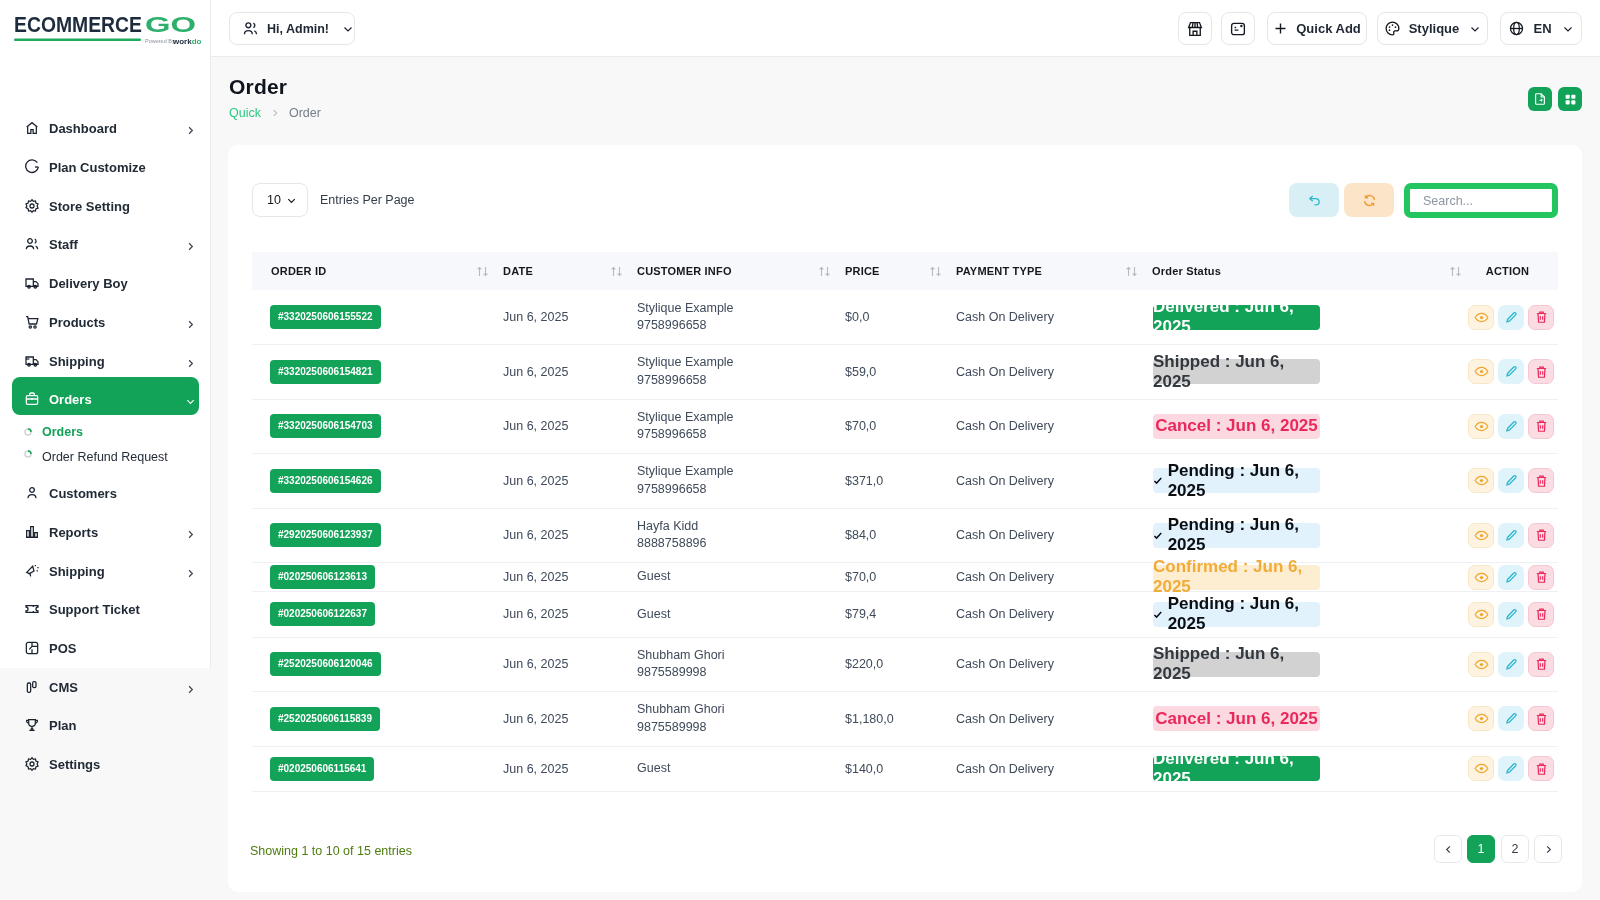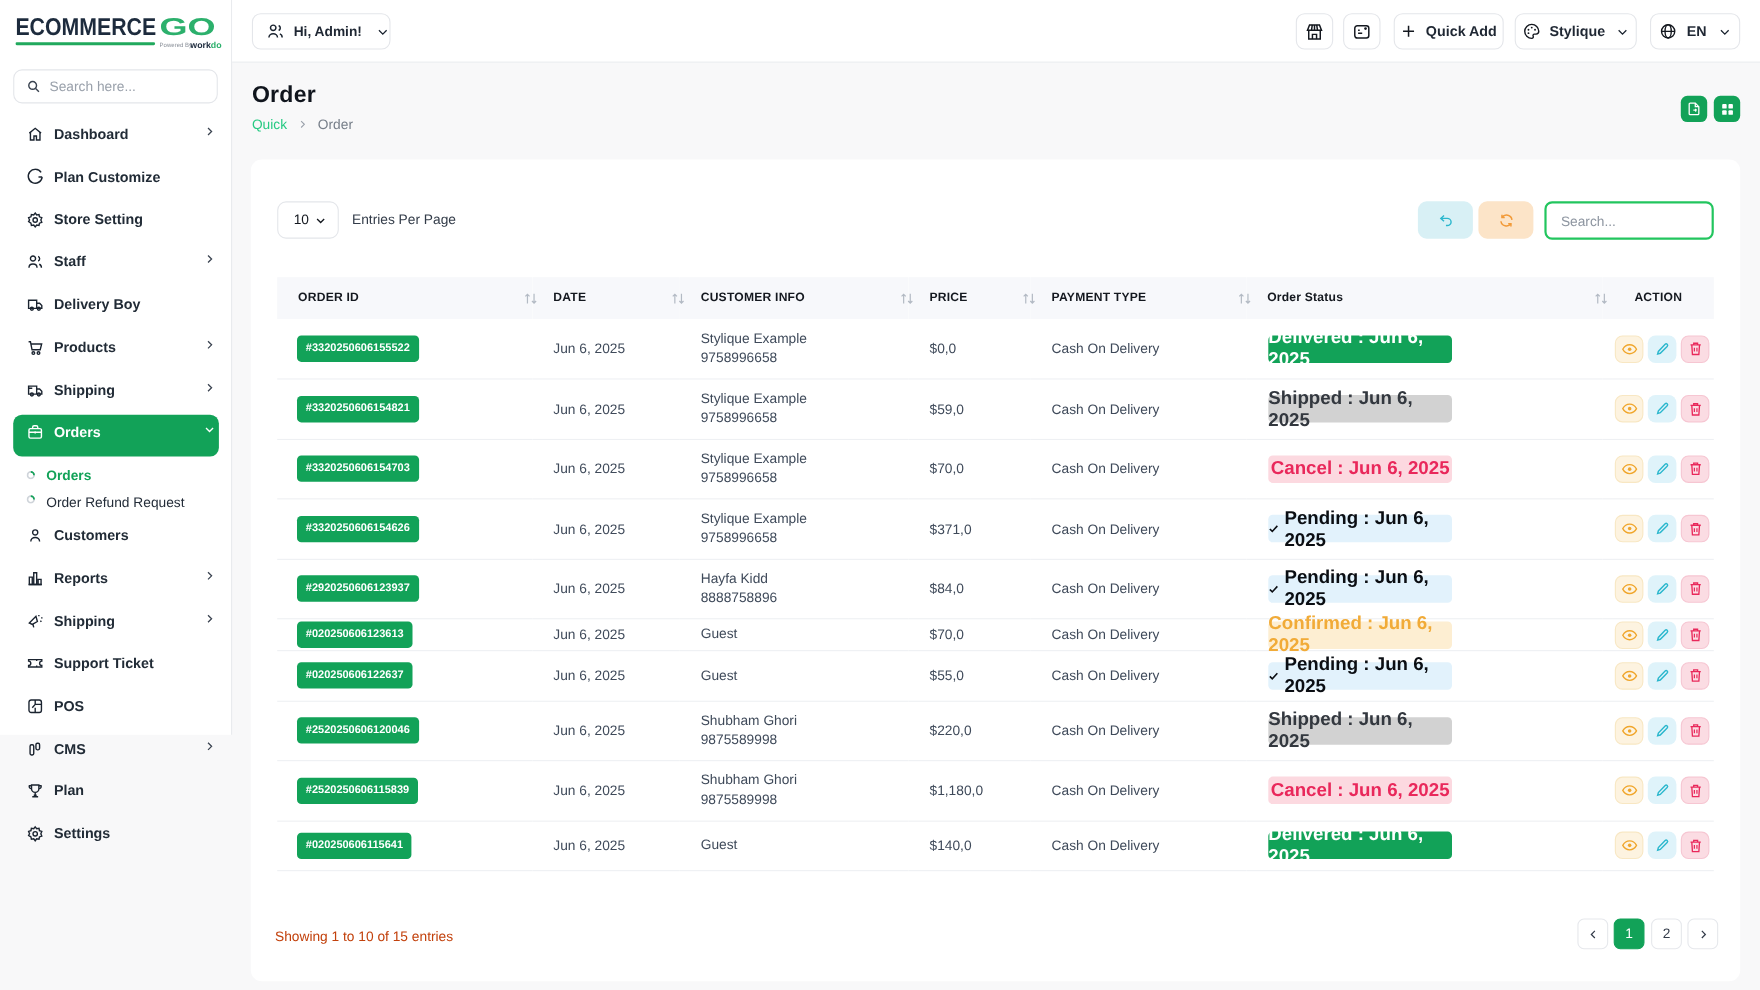--- a/index.html
+++ b/index.html
@@ -2,21 +2,21 @@
 <html><head>
 <meta charset="utf-8">
 <style>
 *{margin:0;padding:0;box-sizing:border-box}
 html,body{width:1600px;height:900px;overflow:hidden}
 body{font-family:"Liberation Sans",sans-serif;background:#f8f8f9;position:relative}
 .abs{position:absolute}
 svg{display:block}
 
 #sidebar{position:absolute;left:0;top:0;width:211px;height:668px;background:#fff;border-right:1px solid #e9ebee}
-.nav{position:absolute;left:24px;width:172px;height:22px;display:flex;align-items:flex-start;gap:9px;color:#212b36;font-size:13px;font-weight:700}
+.nav{position:absolute;left:24px;width:172px;height:22px;display:flex;align-items:flex-end;gap:9px;color:#212b36;font-size:13px;font-weight:700}
 .nav .lbl{flex:1}
 .chev{color:#3a4350}
 
 #topbar{position:absolute;left:211px;top:0;width:1389px;height:57px;background:#fff;border-bottom:1px solid #e9ebee}
 .tbtn{position:absolute;top:12px;height:33px;background:#fff;border:1px solid #e4e6ea;border-radius:8px;display:flex;align-items:center;justify-content:center;gap:8px;font-size:13px;font-weight:700;color:#1f2733}
 
 #card{position:absolute;left:228px;top:145px;width:1354px;height:747px;background:#fff;border-radius:10px}
 .badge{height:24px;line-height:24px;border-radius:4px;font-size:10px;font-weight:700;color:#fff;background:#12a258;padding:0 8px;display:inline-block}
 .st{width:167px;height:25px;border-radius:4px;font-size:17px;font-weight:700;display:flex;align-items:center;justify-content:center;gap:5px}
 .act{width:26px;height:25px;border-radius:7px;display:flex;align-items:center;justify-content:center}
@@ -30,27 +30,20 @@
 </head>
 <body>
 <div id="sidebar">
   <svg class="abs" style="left:14px;top:14px" width="200" height="32" viewBox="0 0 200 32">
     <text x="0" y="18" font-family="Liberation Sans" font-size="22" font-weight="bold" fill="#1d2b3d" textLength="128" lengthAdjust="spacingAndGlyphs">ECOMMERCE</text>
     <text x="131" y="18" font-family="Liberation Sans" font-size="22" font-weight="bold" fill="#2cb06c" textLength="51" lengthAdjust="spacingAndGlyphs">GO</text>
     <rect x="0" y="24.5" width="127" height="2.6" rx="1.3" fill="#21a95d"></rect>
     <text x="131" y="29" font-family="Liberation Sans" font-size="5.5" fill="#8a9099">Powered By</text>
     <text x="159" y="30" font-family="Liberation Sans" font-size="8" font-weight="bold" fill="#1d2b3d">work<tspan fill="#2cb06c">do</tspan></text>
   </svg>
-  <div class="abs" style="left:12px;top:63px;width:186px;height:31px;border:1px solid #e4e6ea;border-radius:8px;background:#fff;display:flex;align-items:center;padding-left:11px;gap:8px">
-    <svg width="13" height="13" viewBox="0 0 24 24" fill="none" stroke="#3a4350" stroke-width="2.4">
-        <circle cx="10.5" cy="10.5" r="6.5"></circle>
-        <path d="M15.5 15.5L21 21"></path>
-      </svg>
-    <span style="font-size:12.5px;color:#9aa1ab">Search here...</span>
-  </div>
 
   <div class="nav" style="top:114px">
     <svg width="16" height="16" viewBox="0 0 24 24" fill="none" stroke="#1b2430" stroke-width="1.9">
         <path d="M4 10.5 12 4l8 6.5"></path>
         <path d="M5.5 9.5V20h4.8v-5.5h3.4V20h4.8V9.5"></path>
       </svg>
     <span class="lbl">Dashboard</span>
     <svg class="chev" width="11" height="11" viewBox="0 0 24 24" fill="none" stroke="#3a4350" stroke-width="2.6">
         <path d="M9 5l7 7-7 7"></path>
       </svg>
@@ -298,21 +291,21 @@
         <path d="M9 14 4 9.5 9 5"></path>
         <path d="M4 9.5h10a6 5.5 0 0 1 0 11h-2"></path>
       </svg>
   </div>
   <div class="abs" style="left:1116px;top:38px;width:50px;height:34px;background:#fce4c8;border-radius:8px;display:flex;align-items:center;justify-content:center">
     <svg width="15" height="15" viewBox="0 0 24 24" fill="none" stroke="#f29a38" stroke-width="2.2">
         <path d="M20 11a8 8 0 0 0-14.5-3.5M4 13a8 8 0 0 0 14.5 3.5"></path>
         <path d="M5.5 3.5v4h4M18.5 20.5v-4h-4"></path>
       </svg>
   </div>
-  <div class="abs" style="left:1176px;top:38px;width:154px;height:35px;border:2px solid #22c55e;border-radius:7px;display:flex;align-items:center;padding-left:13px">
+  <div class="abs" style="left:1176px;top:38px;width:154px;height:35px;border:6px solid #22c55e;border-radius:7px;display:flex;align-items:center;padding-left:13px">
     <span style="font-size:12.5px;color:#8d95a0">Search...</span>
   </div>
   <table class="abs" style="left:24px;top:107px">
 <colgroup>
         <col style="width:232px">
         <col style="width:134px">
         <col style="width:208px">
         <col style="width:111px">
         <col style="width:196px">
         <col style="width:324px">
@@ -545,21 +538,21 @@
                   <path d="M9 10.5v6M13 10.5v6" stroke-width="1.9"></path>
                 </svg>
               </div>
             </div>
           </td>
         </tr>
 <tr style="height:45.5px">
           <td style="padding-left:18px"><span class="badge">#020250606122637</span></td>
           <td>Jun 6, 2025</td>
           <td style="line-height:17.5px">Guest</td>
-          <td>$55,0</td>
+          <td>$79,4</td>
           <td>Cash On Delivery</td>
           <td style="padding-left:20px">
             <div class="st" style="background:#e2f2fc;color:#0b0e13"><svg width="11" height="11" viewBox="0 0 24 24" fill="none" stroke="#0b0e13" stroke-width="3.6">
                 <path d="M3.5 13l5.5 5.5L20.5 6"></path>
               </svg>Pending : Jun 6, 2025</div>
           </td>
           <td style="padding-left:11px">
             <div style="display:flex;gap:4px">
               <div class="act" style="background:#fdf3e0;border:1px solid #f8e7c3">
                 <svg width="15" height="13" viewBox="0 0 24 20" fill="none" stroke="#f0a62c" stroke-width="2">
@@ -669,21 +662,21 @@
                 <svg width="13" height="14" viewBox="0 0 22 24" fill="none" stroke="#e9285b" stroke-width="2.1">
                   <path d="M3 6h16M8 6V3.5h6V6M5 6l1 15h10l1-15"></path>
                   <path d="M9 10.5v6M13 10.5v6" stroke-width="1.9"></path>
                 </svg>
               </div>
             </div>
           </td>
         </tr>
 </tbody>
     </table>
-  <div class="abs" style="left:22px;top:699px;font-size:12.5px;color:#c2410c">Showing 1 to 10 of 15 entries</div>
+  <div class="abs" style="left:22px;top:699px;font-size:12.5px;color:#4d7c0f">Showing 1 to 10 of 15 entries</div>
   <div class="pg" style="left:1206px">
       <svg width="11" height="11" viewBox="0 0 24 24" fill="none" stroke="#333b49" stroke-width="2.4">
         <path d="M15 5l-7 7 7 7"></path>
       </svg>
     </div>
   <div class="pg" style="left:1239px;background:#12a258;border-color:#12a258;color:#fff">1</div>
   <div class="pg" style="left:1273px">2</div>
   <div class="pg" style="left:1306px">
       <svg width="11" height="11" viewBox="0 0 24 24" fill="none" stroke="#333b49" stroke-width="2.4">
         <path d="M9 5l7 7-7 7"></path>

